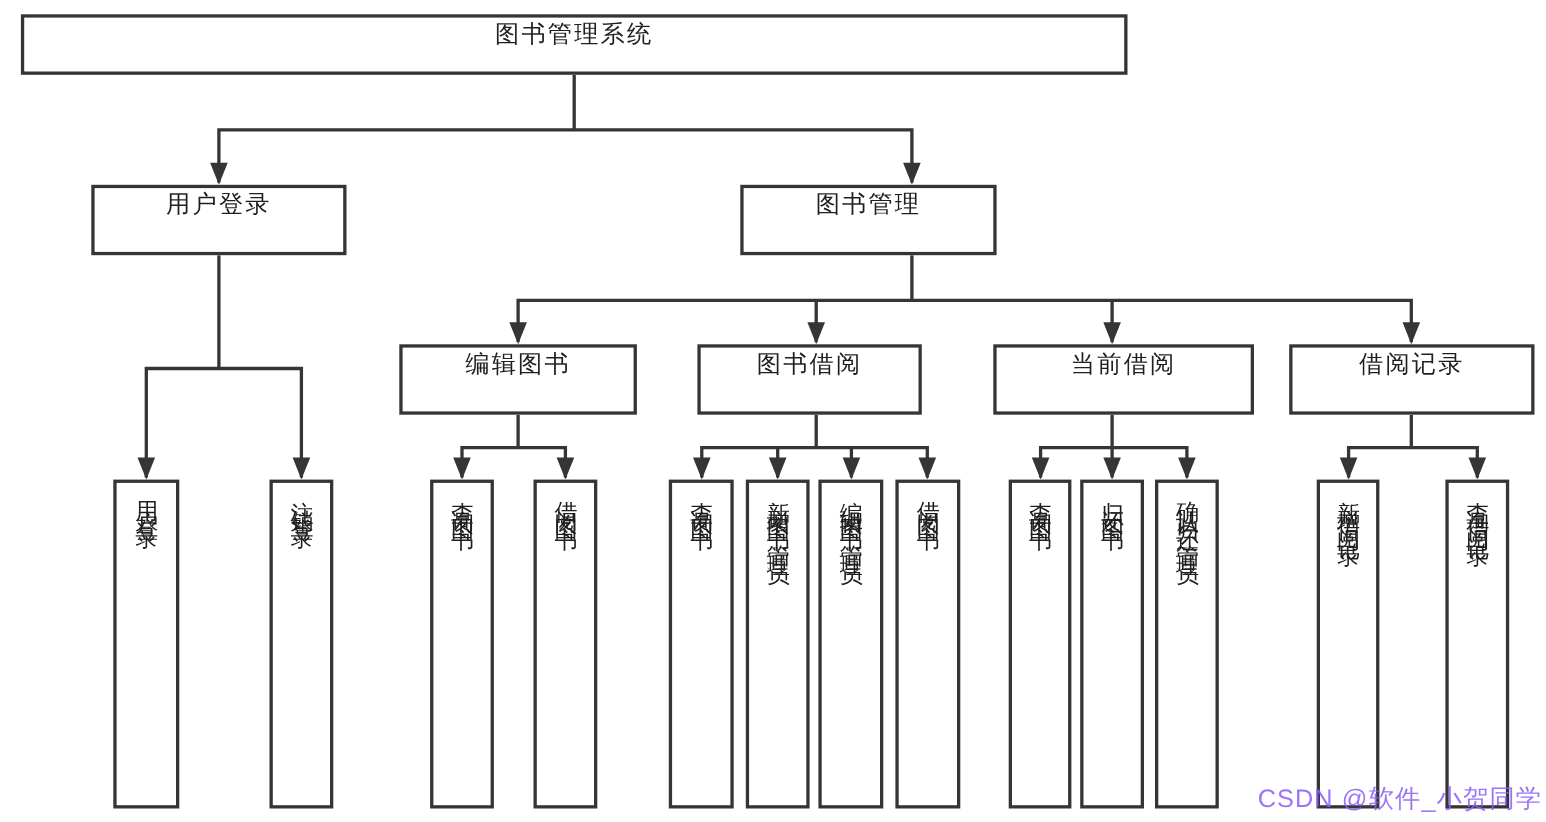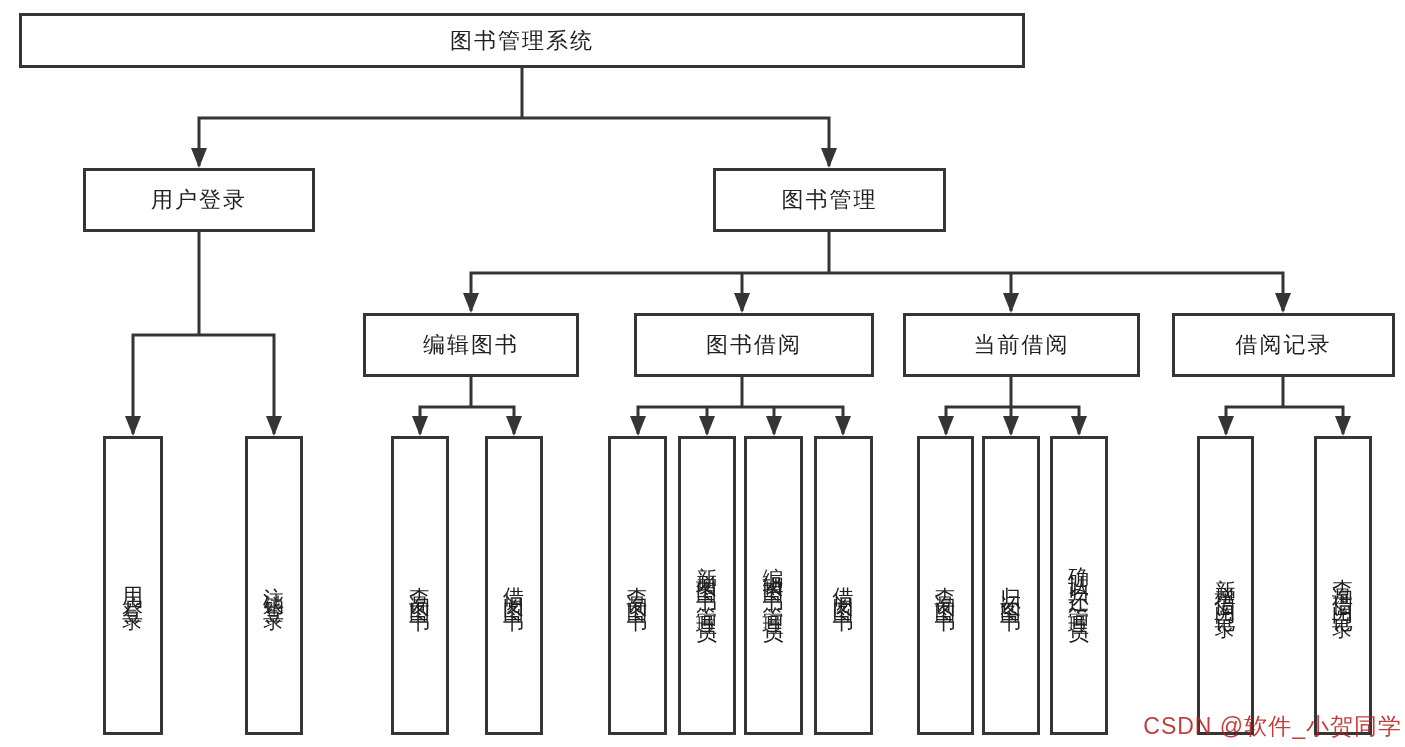--- a/index.html
+++ b/index.html
@@ -23,21 +23,21 @@
     width: 1405px;
     height: 747px;
     pointer-events: none;
   }
   .box {
     position: absolute;
     box-sizing: border-box;
     background: #ffffff;
     border: 3px solid #353535;
     display: flex;
-    align-items: center;
+    align-items: flex-start;
     justify-content: center;
     color: #1f1f1f;
     z-index: 2;
   }
   .box.h span {
     font-size: 22px;
     letter-spacing: 2px;
     white-space: nowrap;
   }
   .box.v span {
@@ -47,21 +47,21 @@
     line-height: 1;
     letter-spacing: 8px;
     white-space: nowrap;
   }
   .watermark {
     position: absolute;
     right: 3px;
     bottom: 5px;
     font-size: 23px;
     letter-spacing: 1px;
-    color: #b91c1c;
+    color: #8b5cf6;
     opacity: 0.85;
     z-index: 5;
     white-space: nowrap;
   }
 </style>
 </head>
 <body>
 
 <div class="canvas">
 
@@ -117,28 +117,28 @@
     </g>
   </svg>
 
   <div class="box h" style="left:19px; top:13px; width:1006px; height:55px">
     <span>图书管理系统</span>
   </div>
 
   <div class="box h" style="left:83px; top:168px; width:232px; height:64px">
     <span>用户登录</span>
   </div>
-  <div class="box h" style="left:713px; top:168px; width:233px; height:64px">
+  <div class="box h" style="left:673px; top:168px; width:233px; height:64px">
     <span>图书管理</span>
   </div>
 
   <div class="box h" style="left:363px; top:313px; width:216px; height:64px">
     <span>编辑图书</span>
   </div>
-  <div class="box h" style="left:634px; top:313px; width:240px; height:64px">
+  <div class="box h" style="left:634px; top:313px; width:204px; height:64px">
     <span>图书借阅</span>
   </div>
   <div class="box h" style="left:903px; top:313px; width:237px; height:64px">
     <span>当前借阅</span>
   </div>
   <div class="box h" style="left:1172px; top:313px; width:223px; height:64px">
     <span>借阅记录</span>
   </div>
 
   <div class="box v" style="left:103px; top:436px; width:60px; height:299px">

